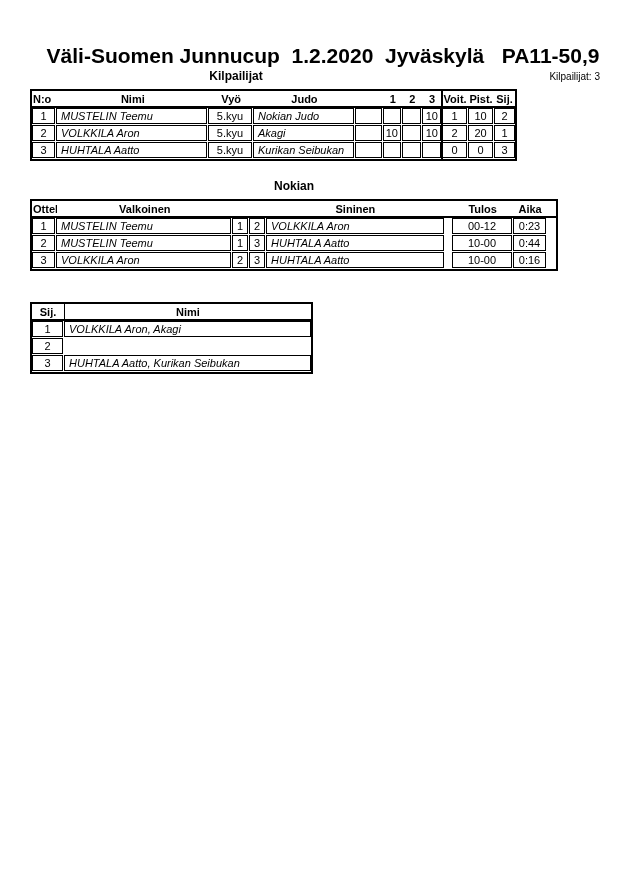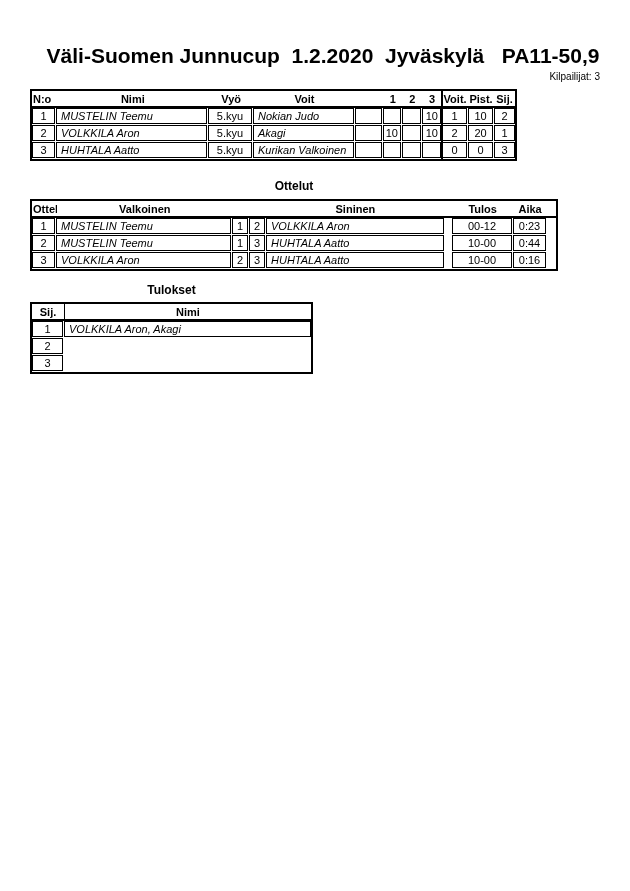--- a/index.html
+++ b/index.html
@@ -96,28 +96,29 @@
   .h3-sij{width:32px; border-right:1px solid #000; align-self:stretch; display:flex; align-items:center; justify-content:center}
   .h3-nimi{width:246px}
   .d3-sij{width:31px}.d3-nimi{width:247px}
 </style>
 </head>
 <body>
 
 <div class="page">
 
   <div class="page-title">Väli-Suomen Junnucup  1.2.2020  Jyväskylä   PA11-50,9</div>
+  <div class="sec-title" id="kilp-title">Kilpailijat</div>
   <div class="count-label">Kilpailijat: 3</div>
 
   <div class="tbl" id="t1">
     <div class="hrow">
       <div class="hc left h1-no">N:o</div>
       <div class="hc h1-nimi">Nimi</div>
       <div class="hc h1-vyo">Vyö</div>
-      <div class="hc h1-seura">Voit</div>
+      <div class="hc h1-seura">Judo</div>
       <div class="hc h1-sp"></div>
       <div class="hc h1-c1">1</div>
       <div class="hc h1-c2">2</div>
       <div class="hc h1-c3">3</div>
       <div class="hc h1-voit">Voit.</div>
       <div class="hc h1-pist">Pist.</div>
       <div class="hc h1-sij">Sij.</div>
     </div>
     <div class="drow">
       <div class="dc d1-no">1</div>
@@ -142,33 +143,33 @@
       <div class="dc right d1-c2"></div>
       <div class="dc right d1-c3">10</div>
       <div class="dc d1-voit">2</div>
       <div class="dc d1-pist">20</div>
       <div class="dc last d1-sij">1</div>
     </div>
     <div class="drow">
       <div class="dc d1-no">3</div>
       <div class="dc left d1-nimi">HUHTALA Aatto</div>
       <div class="dc d1-vyo">5.kyu</div>
-      <div class="dc left d1-seura">Kurikan Valkoinen</div>
+      <div class="dc left d1-seura">Kurikan Seibukan</div>
       <div class="dc d1-sp"></div>
       <div class="dc right d1-c1"></div>
       <div class="dc right d1-c2"></div>
       <div class="dc right d1-c3"></div>
       <div class="dc d1-voit">0</div>
       <div class="dc d1-pist">0</div>
       <div class="dc last d1-sij">3</div>
     </div>
     <div class="voit-overlay"></div>
   </div>
 
-  <div class="sec-title" id="ott-title">Ottelut</div>
+  <div class="sec-title" id="ott-title">Nokian</div>
 
   <div class="tbl" id="t2">
     <div class="hrow">
       <div class="hc left h2-no">Ottelu</div>
       <div class="hc h2-valk">Valkoinen</div>
       <div class="hc h2-n1"></div>
       <div class="hc h2-n2"></div>
       <div class="hc h2-sin">Sininen</div>
       <div class="hc h2-spa"></div>
       <div class="hc h2-tulos">Tulos</div>
@@ -203,32 +204,32 @@
       <div class="dc d2-n1">2</div>
       <div class="dc d2-n2">3</div>
       <div class="dc left last d2-sin">HUHTALA Aatto</div>
       <div class="dc blank d2-spa"></div>
       <div class="dc d2-tulos">10-00</div>
       <div class="dc last d2-aika">0:16</div>
       <div class="dc blank d2-spb"></div>
     </div>
   </div>
 
-  <div class="sec-title" id="tul-title">Tulokset</div>
 
   <div class="tbl" id="t3">
     <div class="hrow">
       <div class="hc h3-sij">Sij.</div>
       <div class="hc h3-nimi">Nimi</div>
     </div>
     <div class="drow">
       <div class="dc d3-sij">1</div>
       <div class="dc left last d3-nimi">VOLKKILA Aron, Akagi</div>
     </div>
     <div class="drow">
       <div class="dc d3-sij">2</div>
     </div>
     <div class="drow">
       <div class="dc d3-sij">3</div>
+      <div class="dc left last d3-nimi">HUHTALA Aatto, Kurikan Seibukan</div>
     </div>
   </div>
 
 </div>
 
 </body></html>

